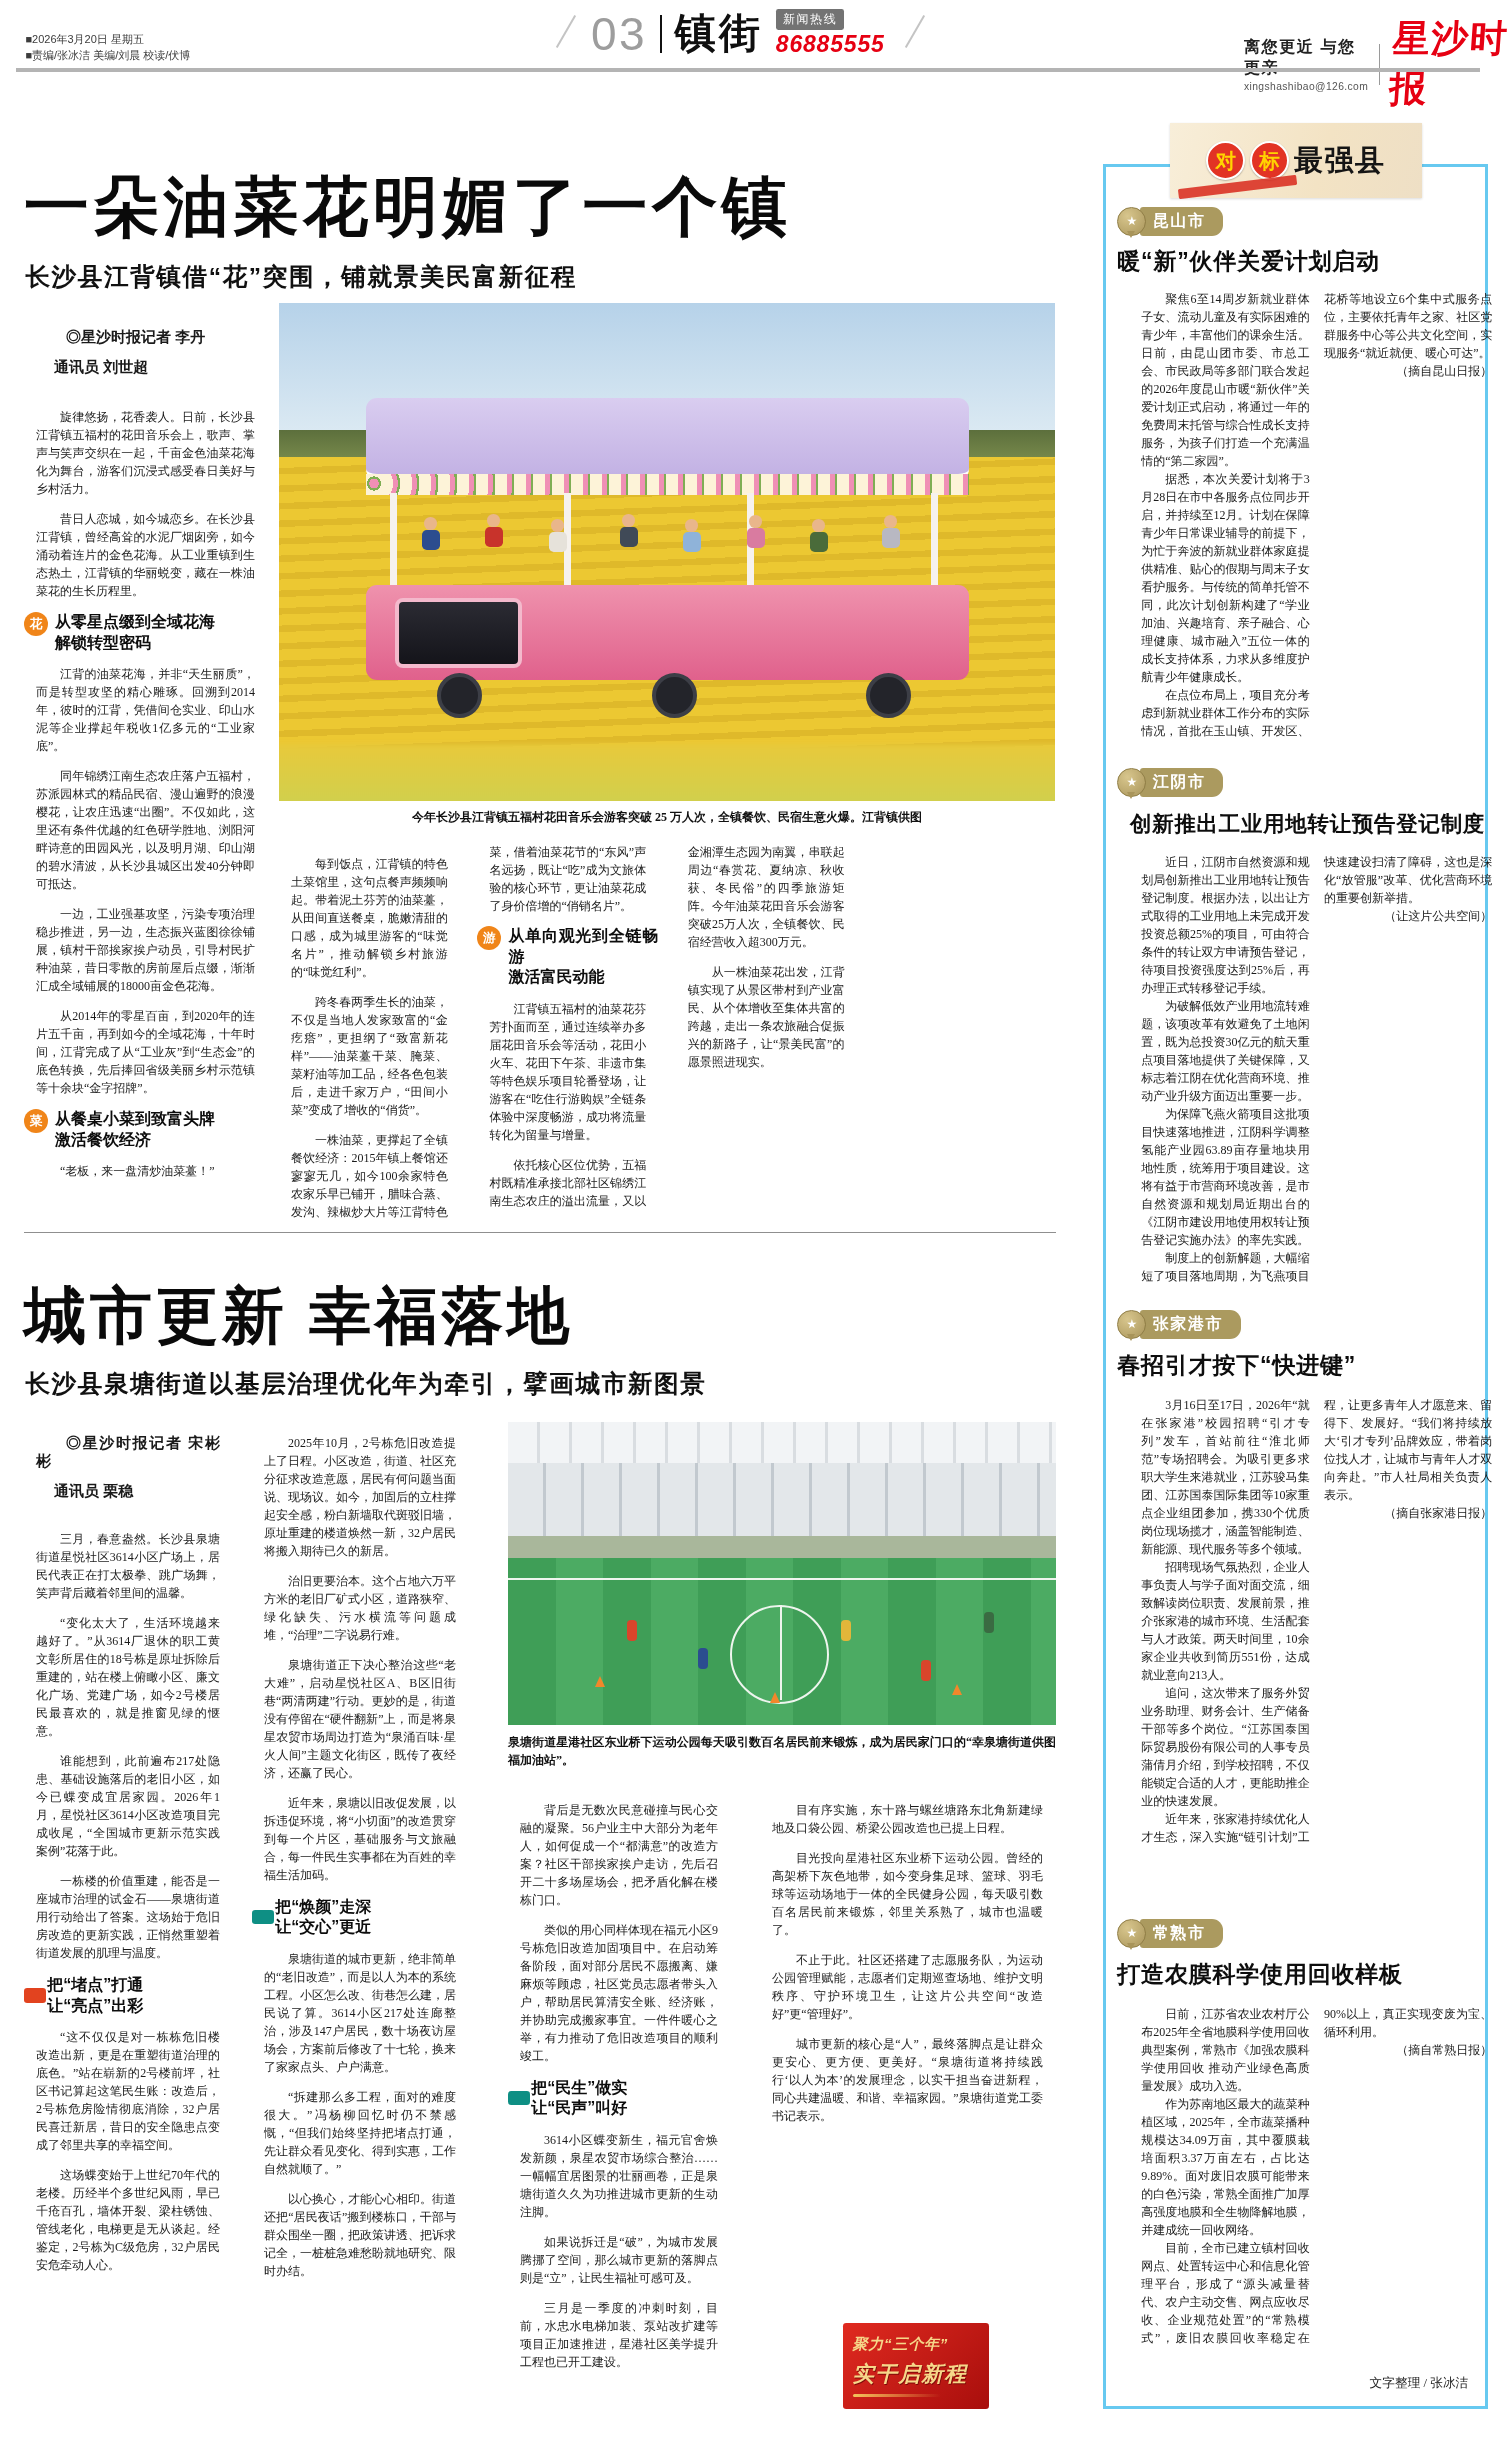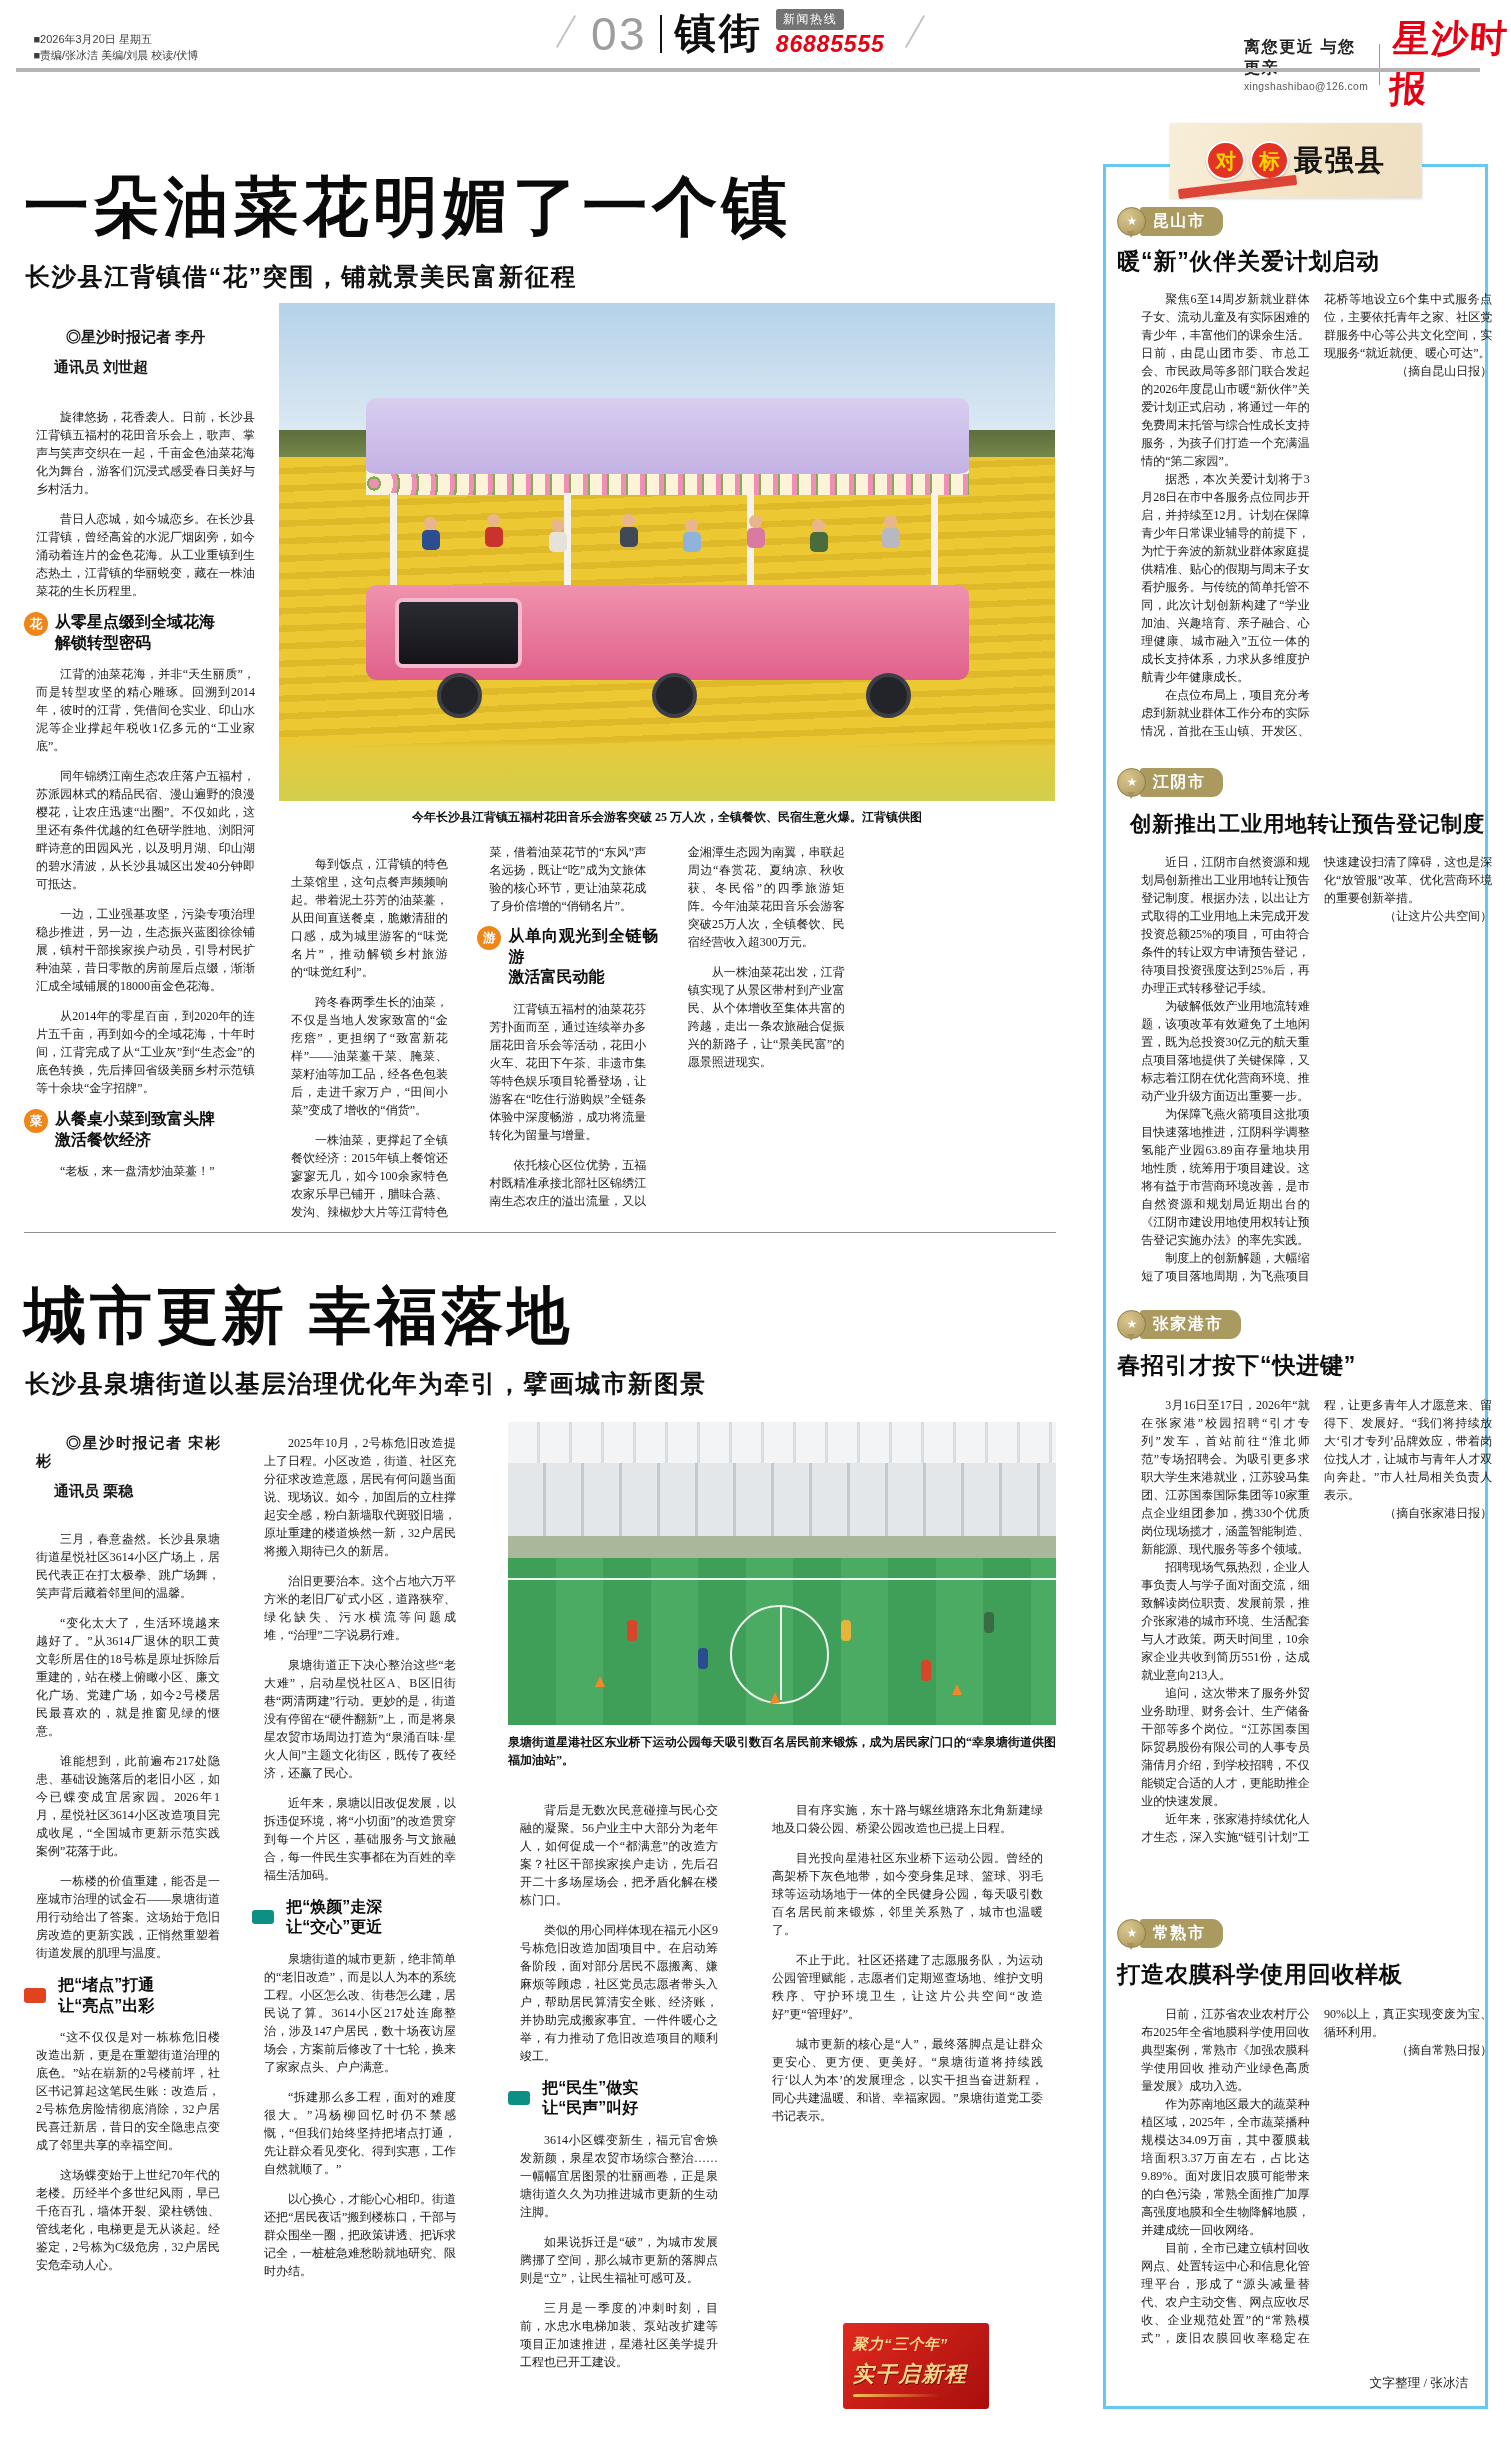--- a/index.html
+++ b/index.html
@@ -1,21 +1,21 @@
 <!DOCTYPE html>
 <html style="font-size:12.7px"><head>
 <meta charset="utf-8">
 <style>
   html,body{margin:0;padding:0;background:#e8e8e8;}
   .page{position:relative;width:1512px;height:2438px;background:#ffffff;overflow:hidden;
         font-family:"Liberation Serif", serif;color:#1a1a1a;}
   .abs{position:absolute;}
   .sans{font-family:"Liberation Sans", sans-serif;}
   
-  .hdr-small{font-size:11px;color:#3c3c3c;line-height:13.5px;margin-left:8px;}
+  .hdr-small{font-size:11px;color:#3c3c3c;line-height:13.5px;}
   .pageno{font-size:46px;color:#9d9d9d;letter-spacing:2.4px;font-family:"Liberation Sans",sans-serif;}
   .secbar{width:2.4px;height:38px;background:#111;}
   .secname{font-size:41px;font-weight:900;color:#0f0f0f;letter-spacing:3.2px;}
   .hotline-badge{display:inline-block;background:#737373;color:#fff;font-size:12px;padding:1.6px 7.1px;border-radius:2.4px;letter-spacing:1.6px;}
   .hotline-num{color:#e60012;font-size:23px;font-weight:700;font-style:italic;letter-spacing:0.8px;}
   .slogan{font-size:16px;font-weight:700;color:#222;letter-spacing:1.6px;}
   .email{font-size:10.3px;color:#555;letter-spacing:0.4px;}
   .masthead{font-size:37px;font-weight:900;color:#e60012;letter-spacing:1.6px;transform:skewX(-4deg);}
   .vdiv{width:1.6px;height:41px;background:#9a9a9a;}
   .slash{width:1.6px;height:37px;background:#c4c4c4;transform:rotate(30deg);}
@@ -28,21 +28,21 @@
   .byline p+p{text-indent:1.2em;}
   .flow{font-size:12px;line-height:18px;text-align:justify;overflow:hidden;}
   .flow p{margin:12px;text-indent:2em;}
   .cols4{column-count:4;column-gap:17.5px;column-fill:auto;}
   .cols2{column-count:2;column-gap:14.3px;column-fill:auto;}
   .sh{display:flex;align-items:flex-start;gap:7.1px;margin:11px 0 9.5px 0;break-inside:avoid;}
   .shicon{flex:0 0 auto;width:24px;height:24px;border-radius:50%;background:#f08519;color:#fff;
           font-size:12.7px;font-weight:700;display:flex;align-items:center;justify-content:center;
           font-family:"Liberation Sans",sans-serif;}
   .shtext{font-size:16px;line-height:20.6px;font-weight:900;font-family:"Liberation Sans",sans-serif;color:#0d0d0d;}
-  .tagsh{display:flex;align-items:center;gap:12px;margin:12.7px 0 9.5px 0;break-inside:avoid;}
+  .tagsh{display:flex;align-items:center;gap:1px;margin:12.7px 0 9.5px 0;break-inside:avoid;}
   .vtag{writing-mode:vertical-rl;text-orientation:upright;background:var(--c,#e2431f);color:#fff;
         font-weight:700;font-size:15px;padding:5.6px 3.2px;border-radius:3.2px;line-height:1.05;
         font-family:"Liberation Sans",sans-serif;letter-spacing:1.6px;}
   .caption{font-size:12px;font-weight:700;color:#111;text-align:center;}
   .cap2{font-size:12px;font-weight:700;color:#111;text-align:justify;line-height:18px;}
   .cap2 .credit{float:right;font-weight:700;}
   .divline{height:0.8px;background:#8f8f8f;}
   
   .bluebox{border:3.2px solid #67c9f0;background:#fff;}
   .banner{background:linear-gradient(105deg,#f8eed9 0%,#f3e3c4 60%,#eedfc5 100%);

